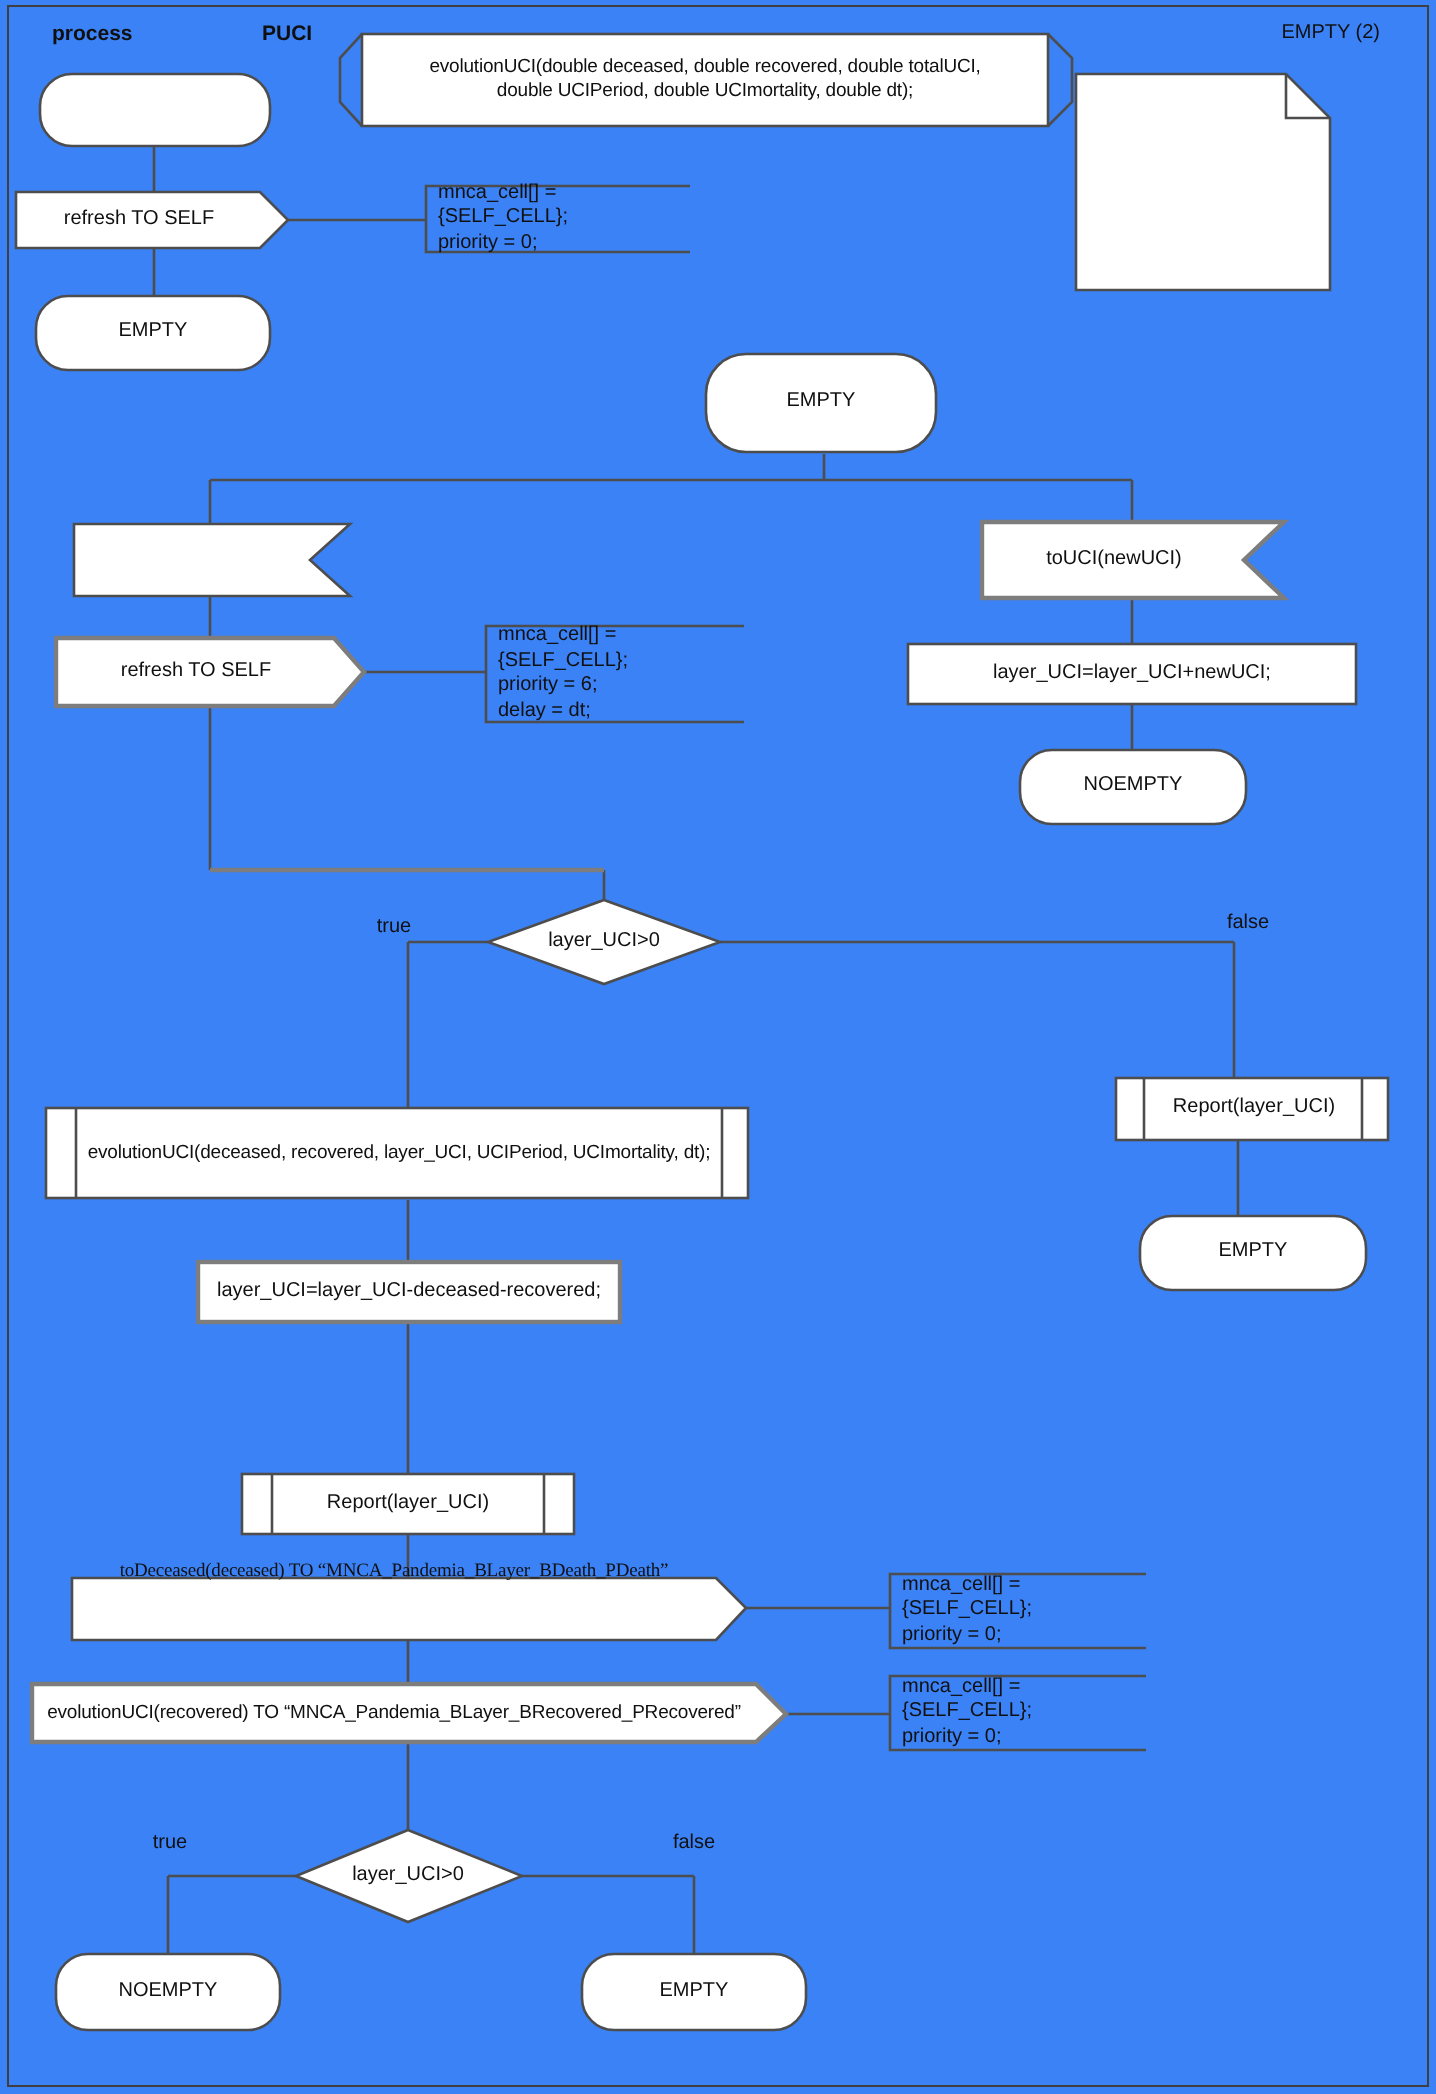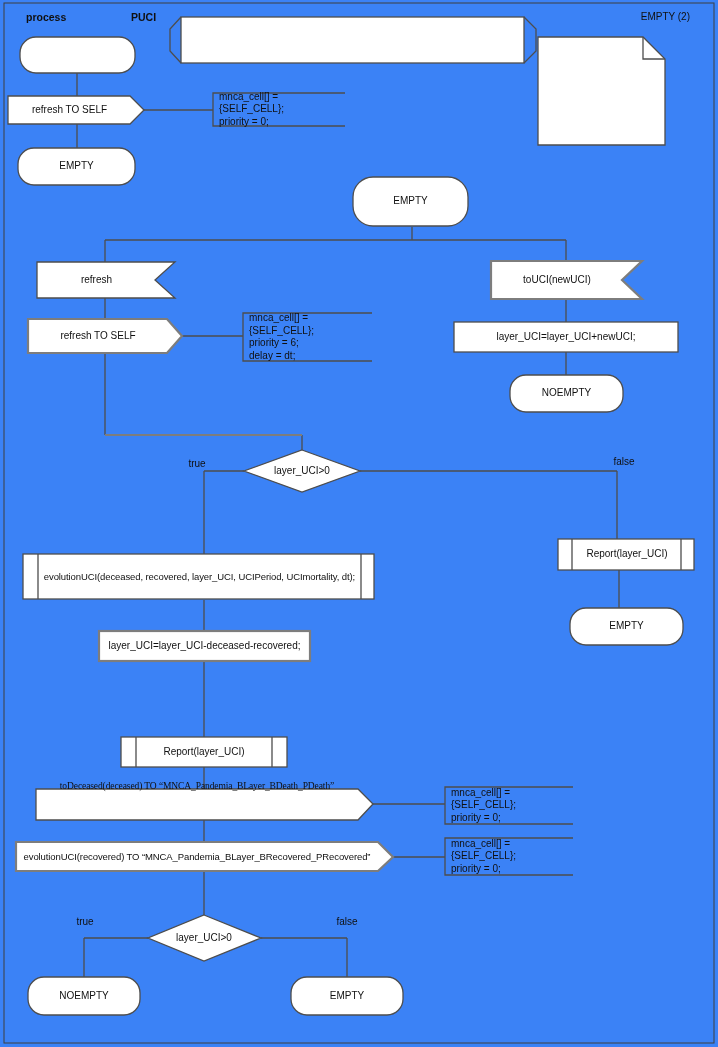--- a/index.html
+++ b/index.html
@@ -80,28 +80,29 @@
 
     <rect class="sh" x="558" y="539" width="136" height="31"></rect>
     <path class="ln" d="M572,539 V570 M681,539 V570"></path>
     <rect class="sh" x="570" y="608" width="113" height="37" rx="16"></rect>
   </svg>
 
   <div class="lbl b al" style="left:26px;top:11px;height:14px;">process</div>
   <div class="lbl b al" style="left:87px;top:11px;height:14px;padding-left:44px;">PUCI</div>
   <div class="lbl ar" style="left:590px;top:10px;width:100px;height:14px;">EMPTY (2)</div>
 
+  <div class="lbl sm" style="left:181px;top:17px;width:343px;height:46px;">evolutionUCI(double deceased, double recovered, double totalUCI,
+double UCIPeriod, double UCImortality, double dt);</div>
 
   <div class="lbl" style="left:8px;top:96px;width:123px;height:28px;">refresh TO SELF</div>
   <div class="lbl al" style="left:219px;top:93px;width:126px;height:33px;">mnca_cell[] = {SELF_CELL};
 priority = 0;</div>
   <div class="lbl" style="left:18px;top:148px;width:117px;height:37px;">EMPTY</div>
 
   <div class="lbl" style="left:353px;top:177px;width:115px;height:49px;">EMPTY</div>
-  <div class="lbl" style="left:37px;top:262px;width:119px;height:36px;">refresh</div>
   <div class="lbl" style="left:28px;top:319px;width:140px;height:34px;">refresh TO SELF</div>
   <div class="lbl al" style="left:249px;top:313px;width:120px;height:48px;">mnca_cell[] = {SELF_CELL};
 priority = 6;
 delay = dt;</div>
   <div class="lbl" style="left:454px;top:322px;width:224px;height:30px;">layer_UCI=layer_UCI+newUCI;</div>
   <div class="lbl" style="left:491px;top:261px;width:132px;height:38px;">toUCI(newUCI)</div>
   <div class="lbl" style="left:510px;top:375px;width:113px;height:37px;">NOEMPTY</div>
 
   <div class="lbl" style="left:252px;top:464px;width:100px;height:14px;">layer_UCI&gt;0</div>
   <div class="lbl" style="left:182px;top:457px;width:30px;height:14px;">true</div>

